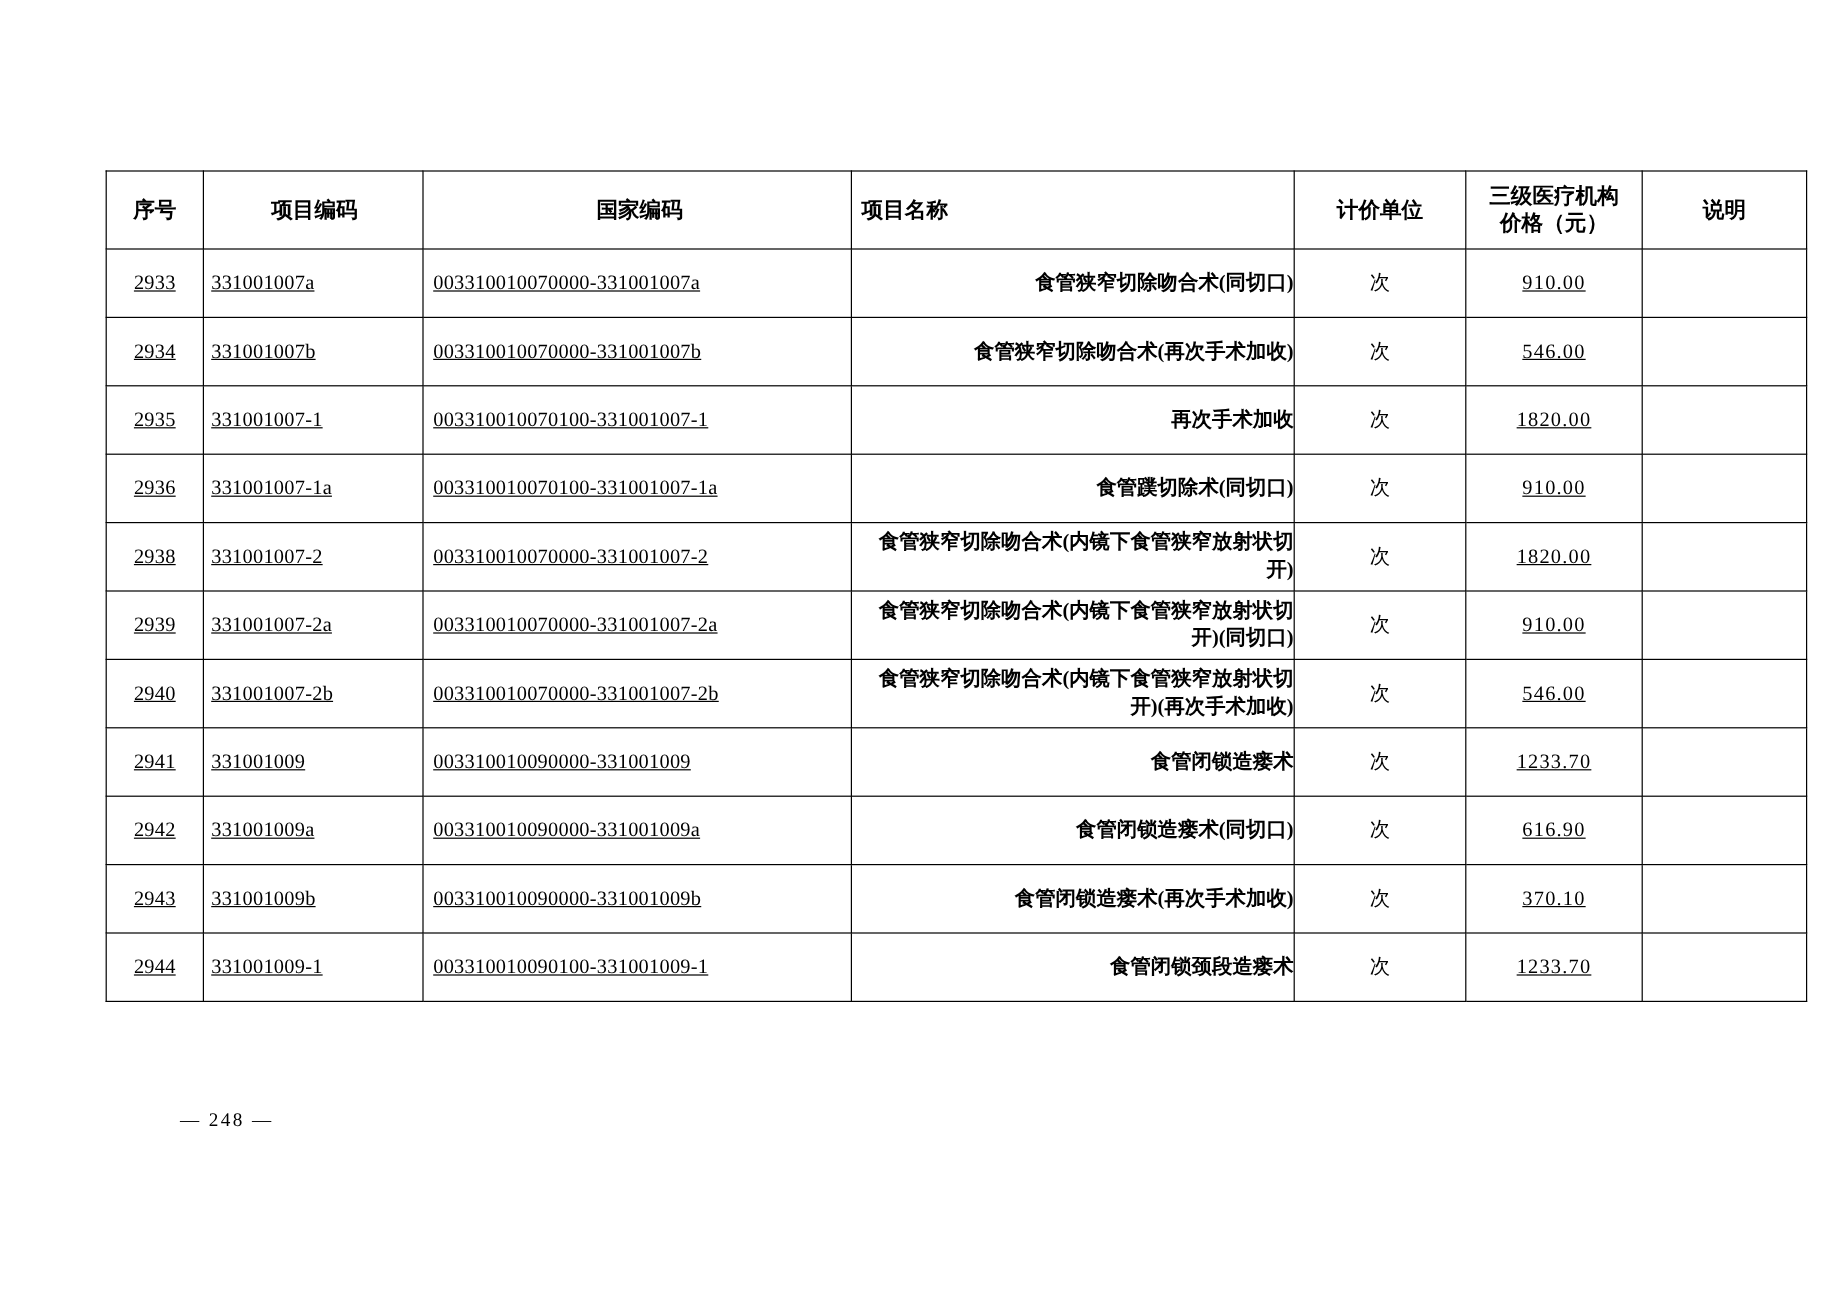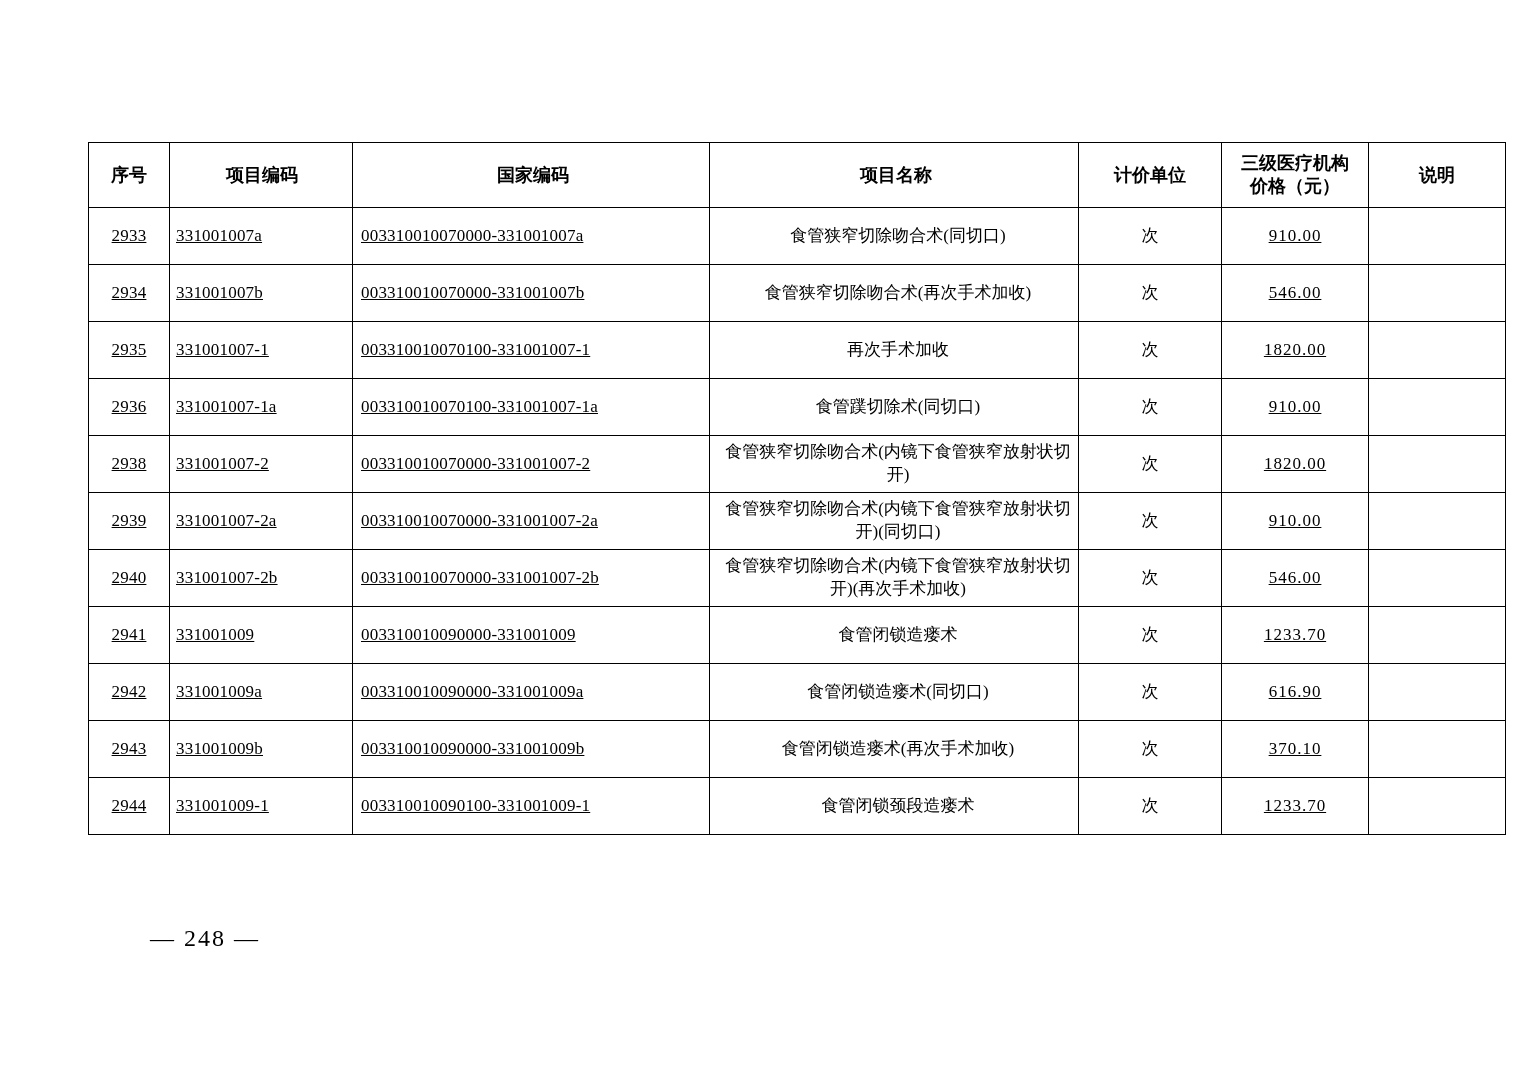--- a/index.html
+++ b/index.html
@@ -47,58 +47,58 @@
     font-weight: bold;
     font-size: 18px;
     padding: 2px 4px;
   }
   table.price-table tbody td {
     height: 56px;
   }
   .c-seq      { width: 72px;  text-align: center; }
   .c-code     { width: 172px; text-align: left; padding-left: 6px !important; }
   .c-natcode  { width: 344px; text-align: left; padding-left: 8px !important; margin-left: 29px; }
-  .c-name     { width: 356px; text-align: center; padding-left: 8px !important; }
+  .c-name     { width: 356px; text-align: right; padding-left: 8px !important; font-weight: bold; }
   .c-unit     { width: 134px; text-align: center; }
   .c-price    { width: 138px; text-align: center; }
   .c-note     { width: 128px; text-align: center; }
 
   .num {
     font-family: "Liberation Serif", "DejaVu Serif", serif;
     letter-spacing: 0.2px;
     text-decoration: underline;
   }
   .price {
     letter-spacing: 1px;
   }
   .footer {
     position: absolute;
     left: 150px;
     top: 925px;
-    font-size: 24px;
+    font-size: 16px;
     letter-spacing: 2px;
   }
   .hdr-two-line {
     display: block;
     line-height: 1.3;
   }
 </style>
 </head>
 <body>
 
 <div class="page">
 
   <div class="table-wrap">
     <table class="price-table">
       <thead>
         <tr>
           <th class="c-seq">序号</th>
           <th class="c-code" style="text-align:center;">项目编码</th>
           <th class="c-natcode" style="text-align:center;">国家编码</th>
-          <th class="c-name" style="text-align:center;">项目名称</th>
+          <th class="c-name" style="text-align:left;">项目名称</th>
           <th class="c-unit">计价单位</th>
           <th class="c-price">
             <span class="hdr-two-line">三级医疗机构</span>
             <span class="hdr-two-line">价格（元）</span>
           </th>
           <th class="c-note">说明</th>
         </tr>
       </thead>
       <tbody>
           <tr>

